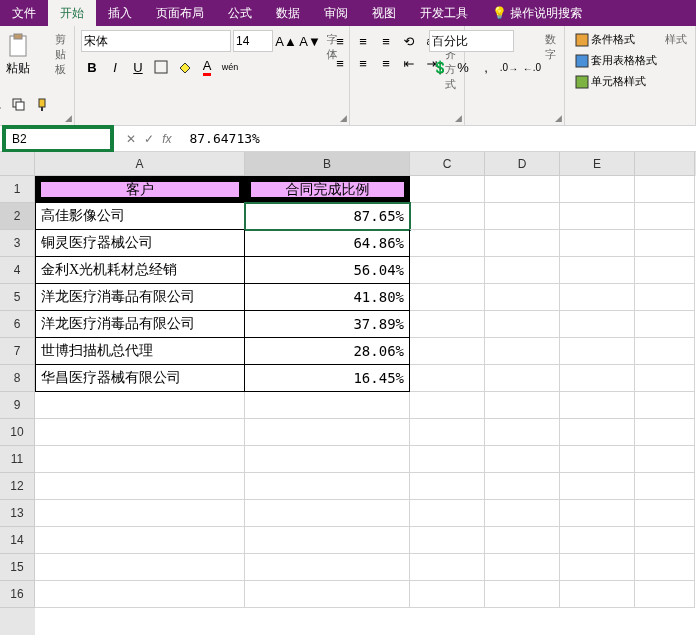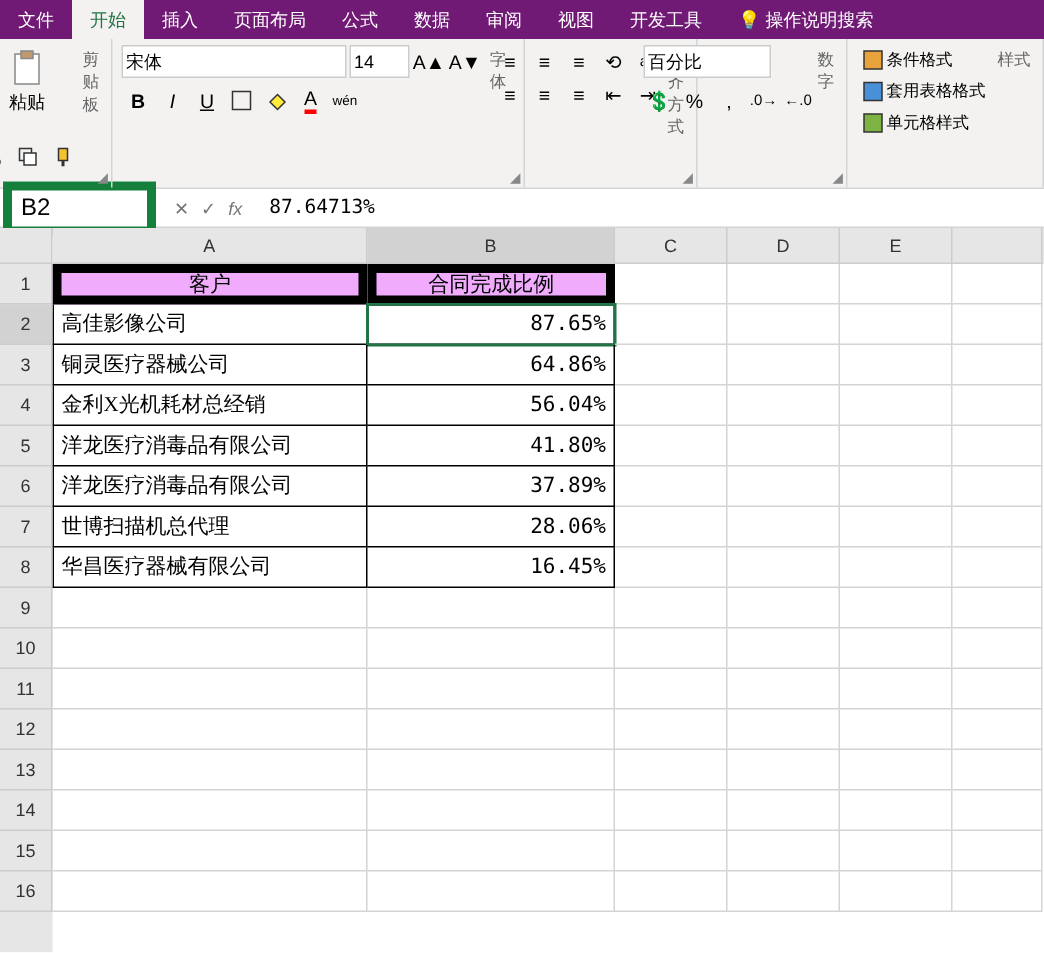--- a/index.html
+++ b/index.html
@@ -13,21 +13,21 @@
 .group-content{flex:1;display:flex;align-items:center;gap:16px}
 .btn-lg{display:flex;flex-direction:column;align-items:center;padding:2px 4px;cursor:pointer}
 .btn-sm{padding:2px 4px;cursor:pointer;display:flex;align-items:center;gap:2px}
 select,input.combo{border:1px solid #ccc;background:#fff;font-size:12px;padding:2px;height:22px}
 .font-row{display:flex;gap:2px;margin-bottom:4px}
 .fmt-row{display:flex;gap:1px}
 .fmt-btn{width:22px;height:22px;display:flex;align-items:center;justify-content:center;cursor:pointer;font-size:13px}
 .corner{position:absolute;bottom:2px;right:2px;font-size:9px;color:#888;cursor:pointer}
 
 .namebox-row{display:flex;height:26px;border-bottom:1px solid #d4d4d4;align-items:center;background:#fff}
-.namebox{width:102px;border:6px solid #15803d;padding:3px 6px;margin:2px;font-size:16px}
+.namebox{width:112px;border:4px solid #15803d;padding:3px 6px;margin:2px;font-size:12px}
 .fx-btns{display:flex;gap:8px;padding:0 10px;color:#777}
 .fx-btn{cursor:pointer}
 .formula-bar{flex:1;padding:3px 8px;font-family:Consolas,monospace;font-size:13px}
 
 .sheet{display:flex;height:calc(635px - 26px - 100px - 26px);overflow:hidden}
 .rowhdrs{display:flex;flex-direction:column;background:#e6e6e6}
 .corner-cell{width:35px;height:24px;border-right:1px solid #ccc;border-bottom:1px solid #ccc;background:#e6e6e6}
 .rowhdr{width:35px;height:27px;border-right:1px solid #ccc;border-bottom:1px solid #ccc;display:flex;align-items:center;justify-content:center;color:#333;font-size:12px}
 .rowhdr.sel{background:#d2d2d2}
 .grid{flex:1;overflow:hidden}

